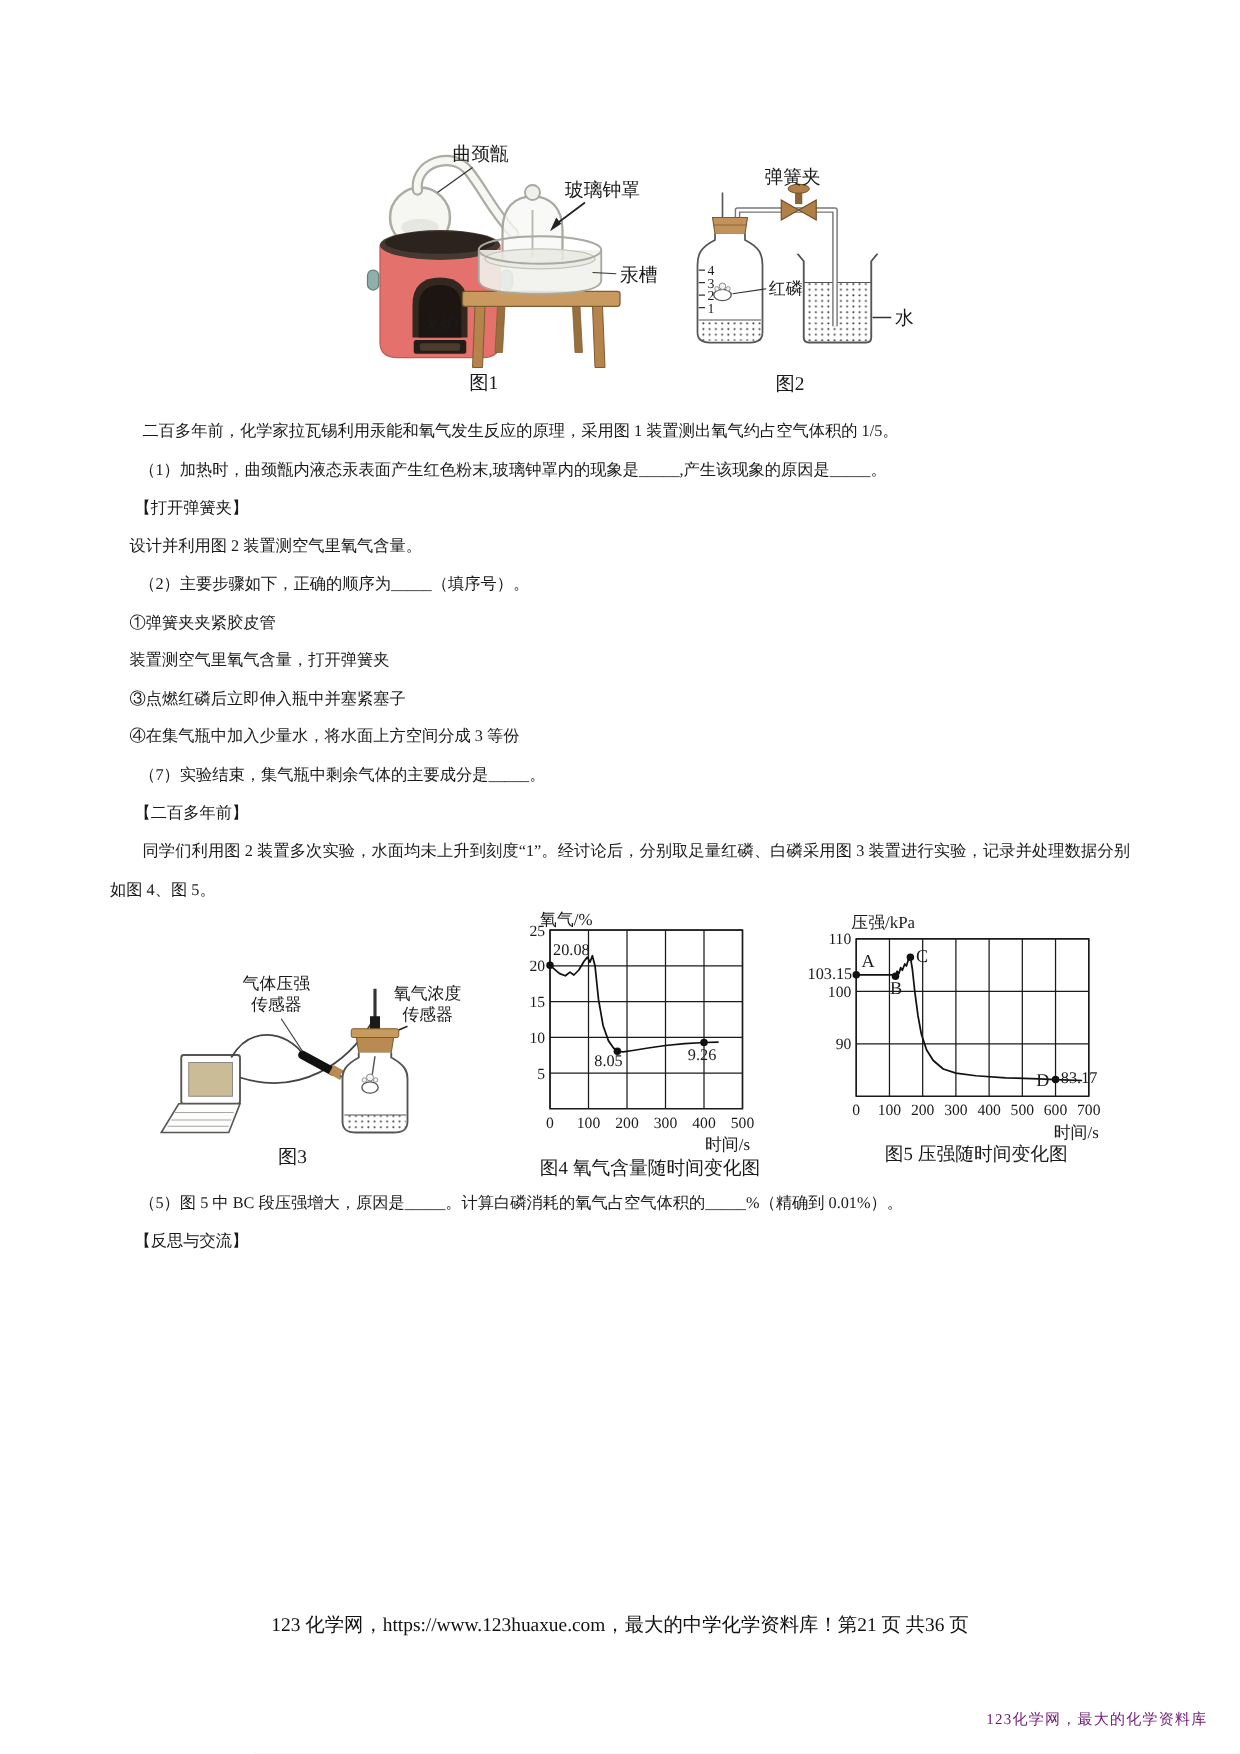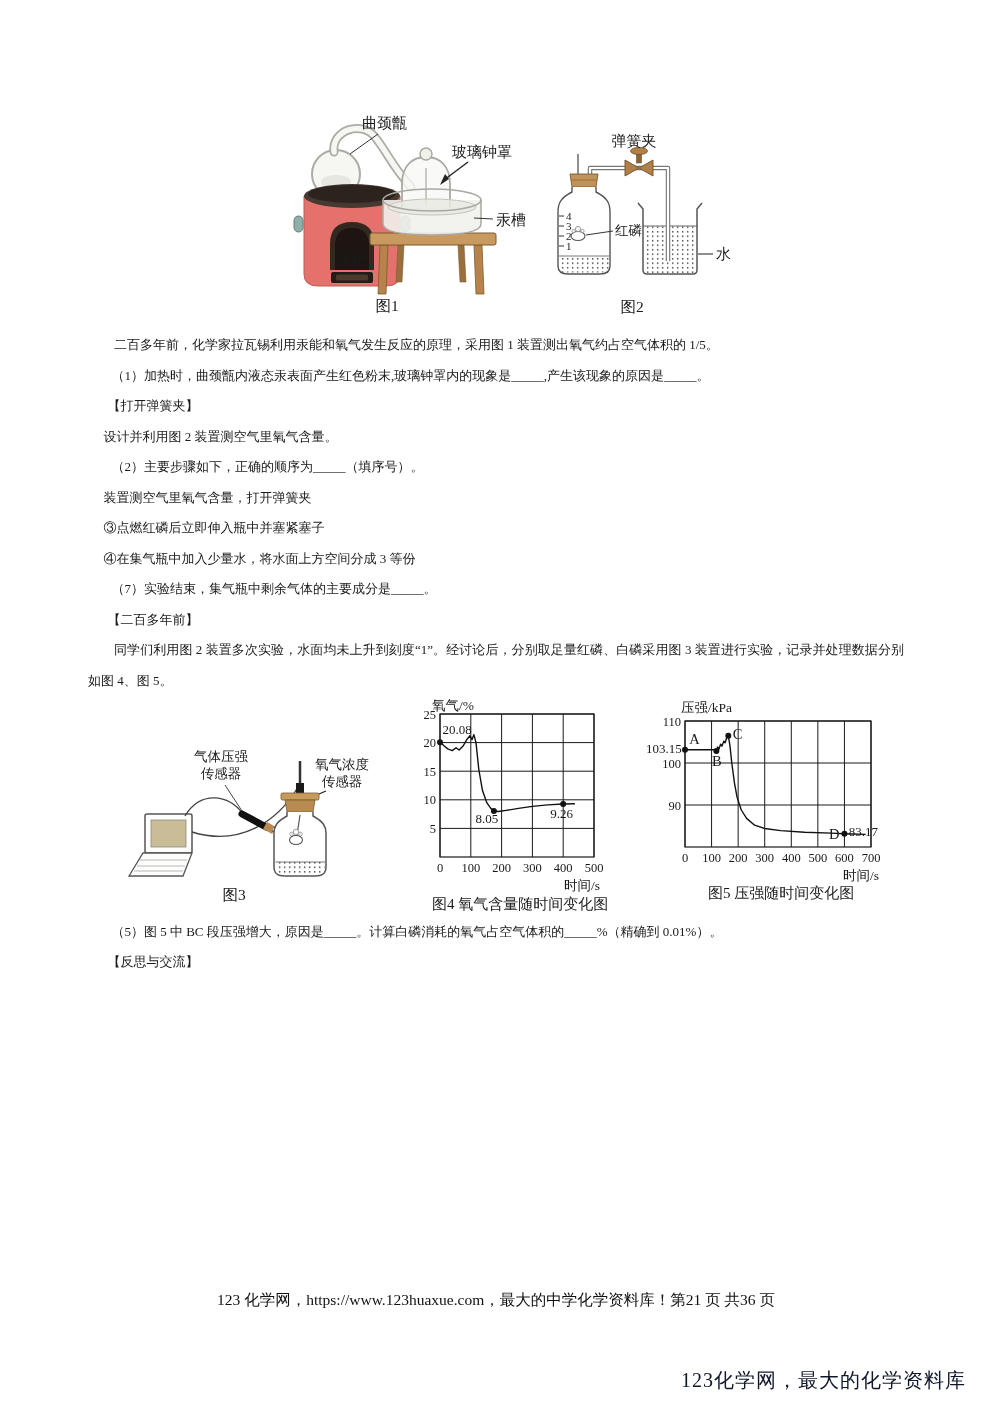--- a/index.html
+++ b/index.html
@@ -19,21 +19,21 @@
   .row2{padding-left:40px;gap:8px;margin:2px 0 0 0;}
   svg{display:block;}
   svg text{font-family:"Liberation Serif","DejaVu Serif",serif;fill:#1a1a1a;}
   .footer{
     position:absolute;left:0;right:0;top:1290px;text-align:center;
     font-size:15.5px;color:#111;
   }
   .footer .site{}
   .watermark{
     position:absolute;right:26px;top:1367px;
-    font-size:20px;color:#0f172a;letter-spacing:1px;
+    font-size:12px;color:#701a75;letter-spacing:1px;
   }
 </style>
 </head>
 <body>
 
 <div class="page">
   <div class="content">
 
     <div class="fig-row row1">
 
@@ -137,20 +137,21 @@
         <line x1="167" y1="150" x2="152" y2="150" stroke="#333" stroke-width="1.1"></line>
         <text x="86" y="208" text-anchor="middle" font-size="15.5">图2</text>
       </svg>
     </div>
 
     <p class="para ind-p">二百多年前，化学家拉瓦锡利用汞能和氧气发生反应的原理，采用图 1 装置测出氧气约占空气体积的 1/5。</p>
     <p class="para ind-q">（1）加热时，曲颈甑内液态汞表面产生红色粉末,玻璃钟罩内的现象是_____,产生该现象的原因是_____。</p>
     <p class="para ind-s">【打开弹簧夹】</p>
     <p class="para ind-t">设计并利用图 2 装置测空气里氧气含量。</p>
     <p class="para ind-q">（2）主要步骤如下，正确的顺序为_____（填序号）。</p>
+    <p class="para ind-t">①弹簧夹夹紧胶皮管</p>
     <p class="para ind-t">装置测空气里氧气含量，打开弹簧夹</p>
     <p class="para ind-t">③点燃红磷后立即伸入瓶中并塞紧塞子</p>
     <p class="para ind-t">④在集气瓶中加入少量水，将水面上方空间分成 3 等份</p>
     <p class="para ind-q">（7）实验结束，集气瓶中剩余气体的主要成分是_____。</p>
     <p class="para ind-s">【二百多年前】</p>
     <p class="para ind-p">同学们利用图 2 装置多次实验，水面均未上升到刻度“1”。经讨论后，分别取足量红磷、白磷采用图 3 装置进行实验，记录并处理数据分别如图 4、图 5。</p>
 
     <div class="fig-row row2">
 
       <svg width="280" height="218" viewBox="0 0 280 218">

